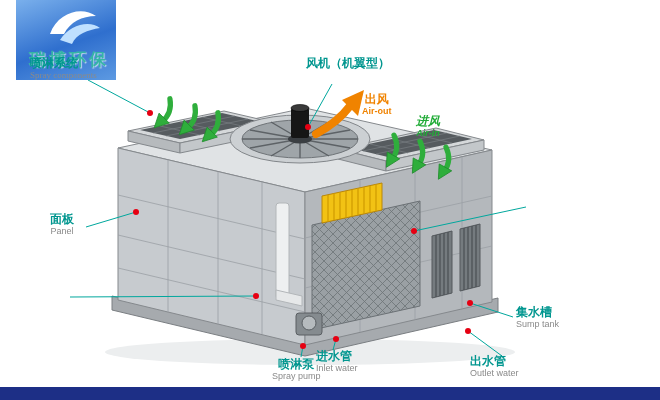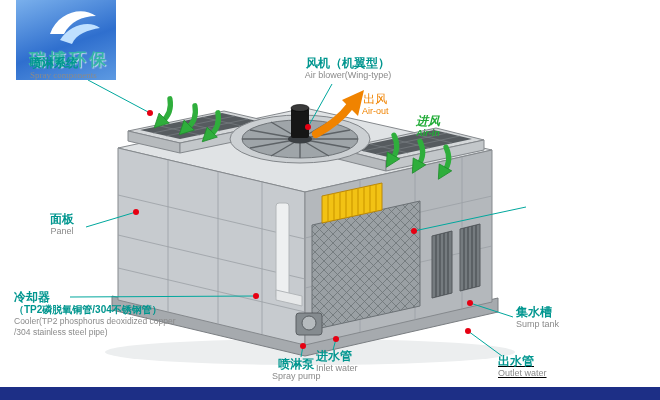--- a/index.html
+++ b/index.html
@@ -9,35 +9,35 @@
   .page-title{position:absolute;top:10px;left:0;right:0;text-align:center;
     color:#e60012;font-size:22px;font-weight:bold;letter-spacing:3px;}
   .logo{position:absolute;left:0;top:0;width:100px;height:80px;
     background:linear-gradient(160deg,#7ab0ec 0%,#2f6fce 55%,#5d9ae2 100%);margin-left:16px;}
   .logo-text{position:absolute;left:13px;bottom:9px;font-size:17px;font-weight:bold;
     letter-spacing:3px;color:#35b5a5;text-shadow:1px 1px 1px rgba(255,255,255,.65);}
   .label{position:absolute;line-height:1.2;white-space:nowrap;}
   .label .zh{display:block;color:#00968f;font-weight:bold;font-size:12px;}
   .label .zh-detail{display:block;color:#00968f;font-weight:bold;font-size:10px;}
   .label .en{display:block;color:#8a8a8a;font-size:9px;}
-  .label.orange .zh,.label.orange .en{color:#f08300;font-weight:normal;}
+  .label.orange .zh,.label.orange .en{color:#f08300;font-weight:bold;}
   .label.green .zh,.label.green .en{color:#22ac38;font-weight:bold;font-style:italic;}
   .center{text-align:center;}
   #lab-spray{left:30px;top:56px;font-family:Liberation Serif, serif;}
   #lab-fan{left:288px;top:56px;width:120px;}
   #lab-airout{left:362px;top:92px;}
   #lab-airin{left:416px;top:114px;}
   #lab-panel{left:50px;top:212px;text-align:center;}
   #lab-packing{left:528px;top:192px;}
   #lab-cooler{left:14px;top:290px;}
   #lab-cooler .en{font-size:8.5px;}
   #lab-sump{left:516px;top:305px;}
   #lab-spraypump{left:272px;top:357px;}
   #lab-inlet{left:316px;top:349px;}
-  #lab-outlet{left:498px;top:354px;text-decoration:underline;}
+  #lab-outlet{left:470px;top:354px;}
   .footer{position:absolute;left:0;right:0;bottom:0;height:13px;background:#1d2f86;}
 </style>
 </head>
 <body>
 
 <div class="stage">
 
   <svg class="illus" width="660" height="400" viewBox="0 0 660 400">
     <defs>
       <pattern id="hatch" width="9" height="9" patternUnits="userSpaceOnUse">
@@ -161,45 +161,38 @@
   </div>
 
 
   <div class="label" id="lab-spray">
     <span class="zh">喷淋系统</span>
     <span class="en">Spray components</span>
   </div>
 
   <div class="label center" id="lab-fan">
     <span class="zh">风机（机翼型）</span>
-    <span class="en">Air blower(Wing-type)</span>
   </div>
 
   <div class="label orange center" id="lab-airout">
     <span class="zh">出风</span>
     <span class="en">Air-out</span>
   </div>
 
   <div class="label green center" id="lab-airin">
     <span class="zh">进风</span>
     <span class="en">Air-in</span>
   </div>
 
   <div class="label" id="lab-panel">
     <span class="zh">面板</span>
     <span class="en">Panel</span>
   </div>
 
 
-  <div class="label" id="lab-cooler">
-    <span class="zh">冷却器</span>
-    <span class="zh-detail">（TP2磷脱氧铜管/304不锈钢管）</span>
-    <span class="en">Cooler(TP2 phosphorus deoxidized copper</span>
-    <span class="en">/304 stainless steel pipe)</span>
-  </div>
 
   <div class="label center" id="lab-spraypump">
     <span class="zh">喷淋泵</span>
     <span class="en">Spray pump</span>
   </div>
 
   <div class="label" id="lab-sump">
     <span class="zh">集水槽</span>
     <span class="en">Sump tank</span>
   </div>

